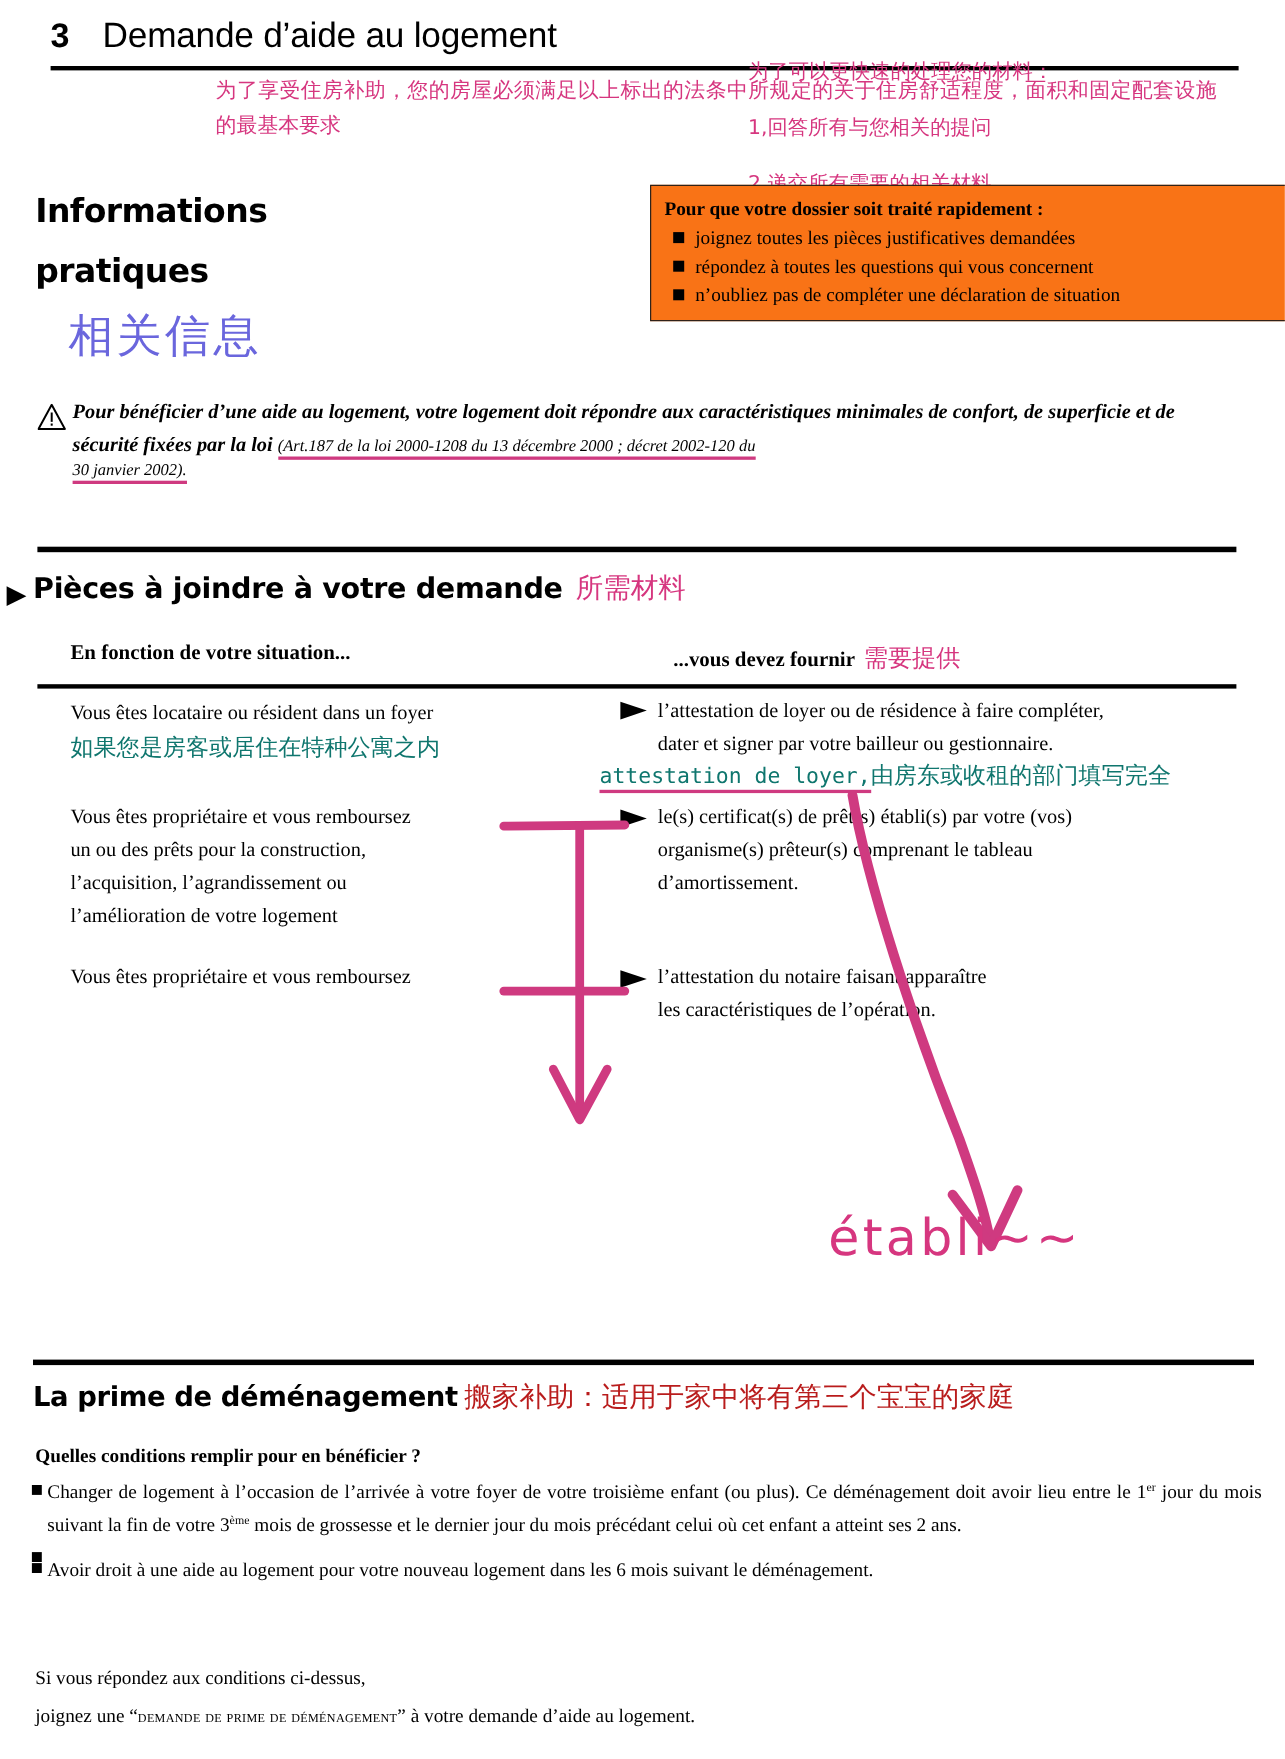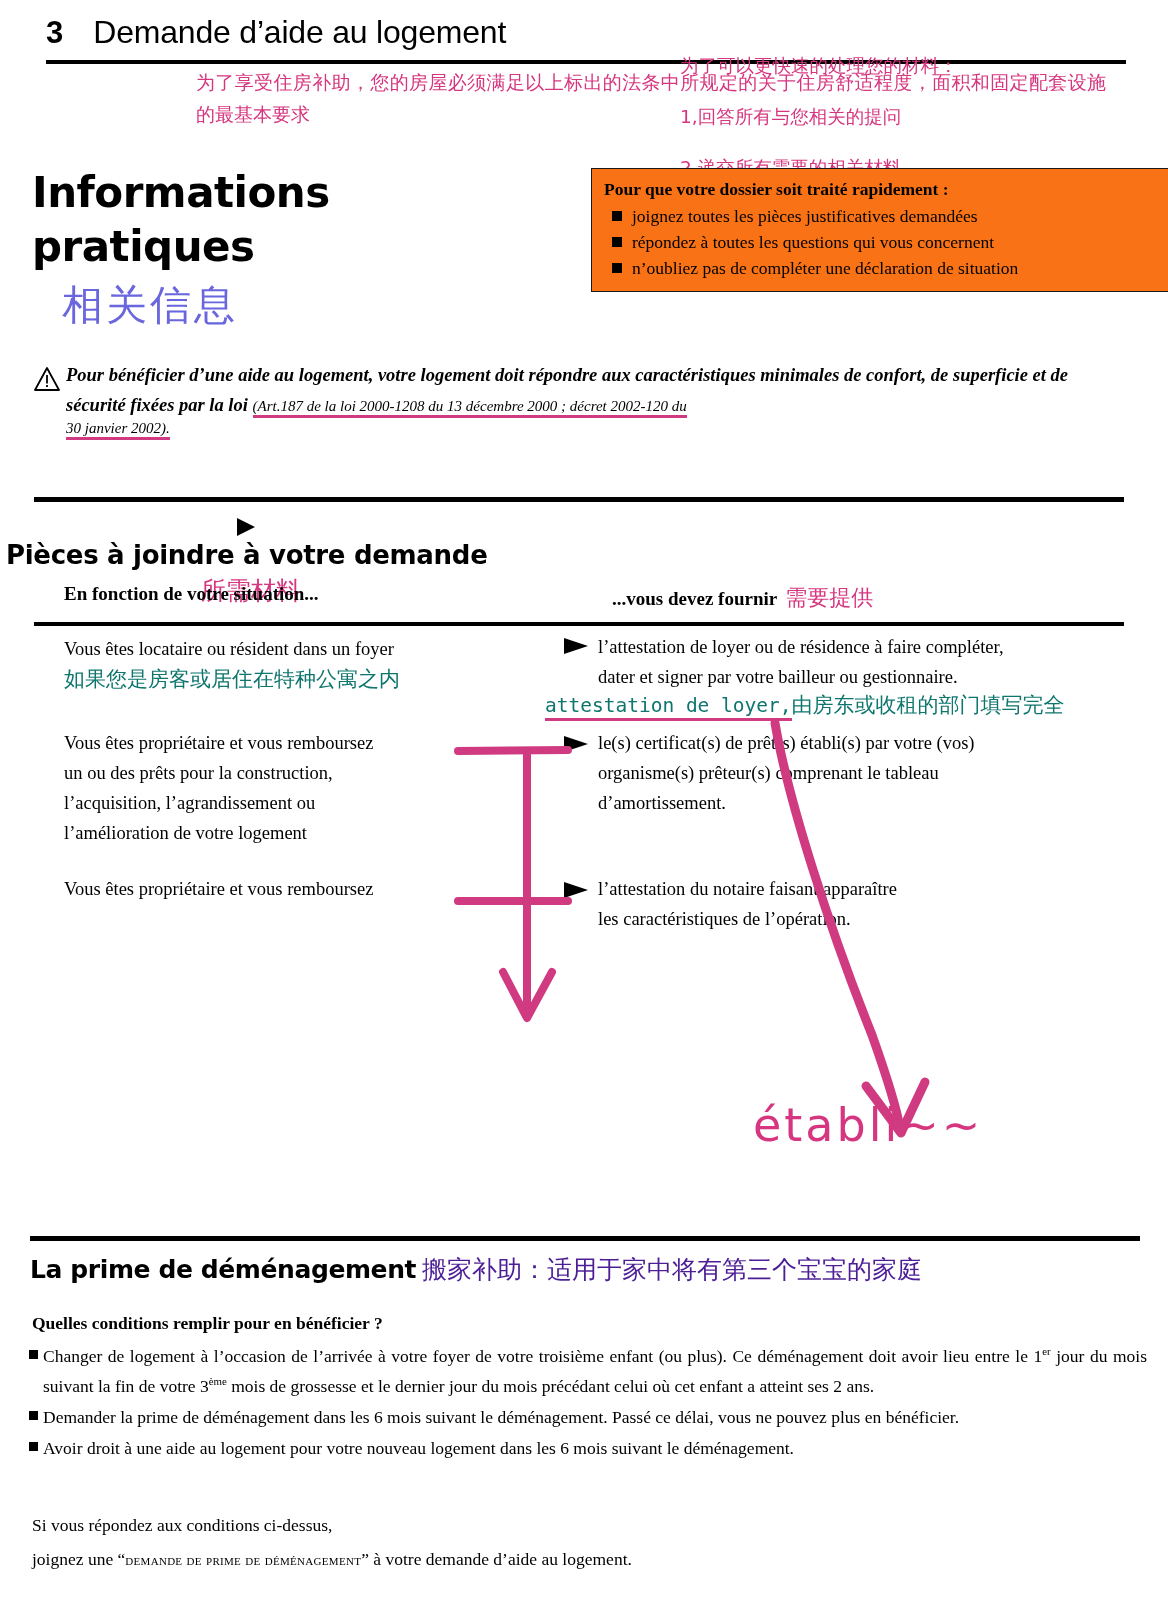--- a/index.html
+++ b/index.html
@@ -57,21 +57,21 @@
     font-family: "DejaVu Sans Mono", monospace;
     font-size: 17.5px;
   }
 
   
   .info-title {
     position: absolute;
     left: 32px; top: 166px;
     font-family: "DejaVu Sans", sans-serif;
     font-weight: bold;
-    font-size: 42px;
+    font-size: 30px;
     line-height: 54px;
     letter-spacing: -0.5px;
     white-space: pre-line;
   }
   .info-title-cn {
     position: absolute;
     left: 62px; top: 280px;
     color: #6a66dd;
     font-family: "DejaVu Sans", sans-serif;
     font-size: 41px;
@@ -148,21 +148,21 @@
   
   .rule-thick {
     position: absolute;
     background: #000;
   }
 
   
   .sec2-head {
     position: absolute;
     left: 6px; top: 518px;
-    display: flex; align-items: center; gap: 4px; flex-direction: column;
+    display: flex; align-items: flex-end; gap: 4px;
   }
   .tri-right {
     width: 0; height: 0;
     border-left: 18px solid #000;
     border-top: 9px solid transparent;
     border-bottom: 9px solid transparent;
     margin-right: 2px;
   }
   .sec2-title {
     font-family: "DejaVu Sans", sans-serif;
@@ -240,21 +240,21 @@
     left: 30px; top: 1253px;
     display: flex; align-items: baseline;
   }
   .sec3-title {
     font-family: "DejaVu Sans", sans-serif;
     font-weight: bold;
     font-size: 25px;
     letter-spacing: -0.4px;
   }
   .sec3-title-cn {
-    color: #4c1d95;
+    color: #b91c1c;
     font-family: "DejaVu Sans", sans-serif;
     font-size: 25px;
     margin-left: 6px;
   }
   .q-head {
     position: absolute;
     left: 32px; top: 1313px;
     font-weight: bold; font-size: 17.5px;
   }
   .blist {
@@ -422,21 +422,20 @@
 
   <div class="q-head">Quelles conditions remplir pour en bénéficier ?</div>
 
   <div class="blist">
     <div class="li">
       <span class="sq"></span>
       <span><span>Changer de logement à l’occasion de l’arrivée à votre foyer de votre troisième enfant (ou plus). Ce déménagement doit avoir lieu entre le 1</span><sup>er</sup><span> jour du mois suivant la fin de votre 3</span><sup>ème</sup><span> mois de grossesse et le dernier jour du mois précédant celui où cet enfant a atteint ses 2 ans.</span></span>
     </div>
     <div class="li">
       <span class="sq"></span>
-      <span>Demander la prime de déménagement dans les 6 mois suivant le déménagement. Passé ce délai, vous ne pouvez plus en bénéficier.</span>
     </div>
     <div class="li">
       <span class="sq"></span>
       <span>Avoir droit à une aide au logement pour votre nouveau logement dans les 6 mois suivant le déménagement.</span>
     </div>
   </div>
 
   <div class="tail">
     <div>Si vous répondez aux conditions ci-dessus,</div>
     <div><span>joignez une “</span><span class="smallcaps">demande de prime de déménagement</span><span>” à votre demande d’aide au logement.</span></div>

